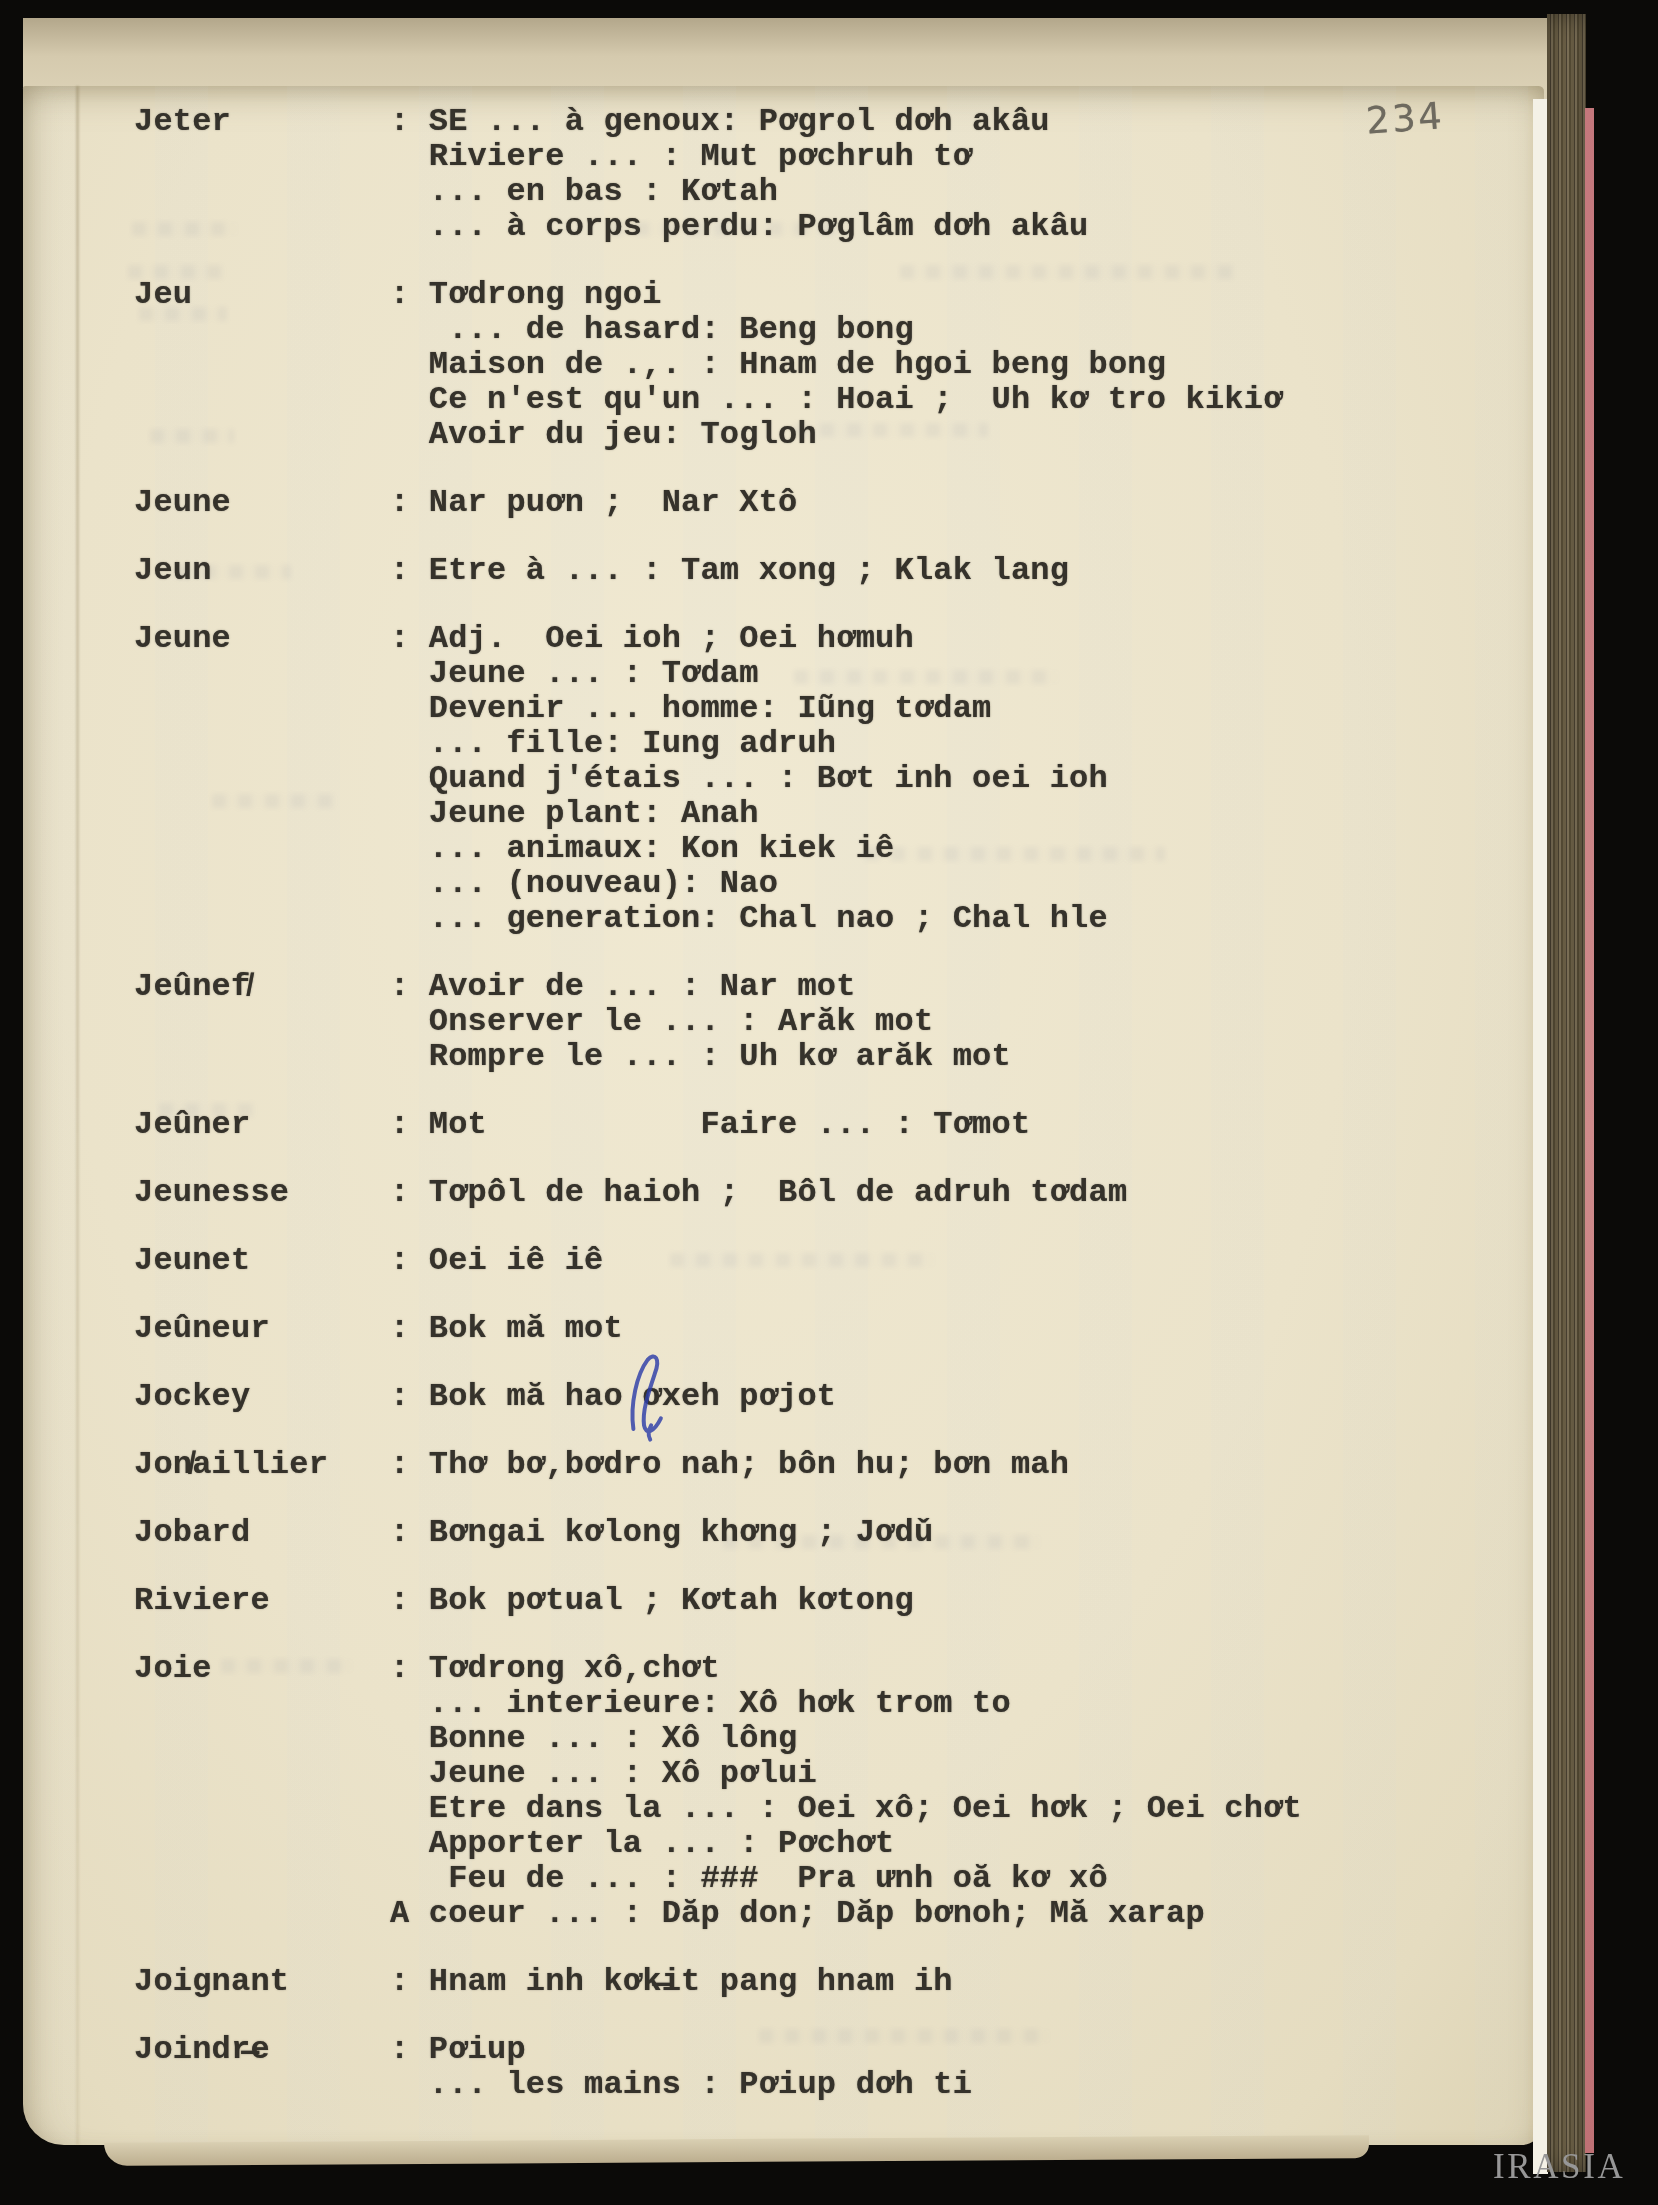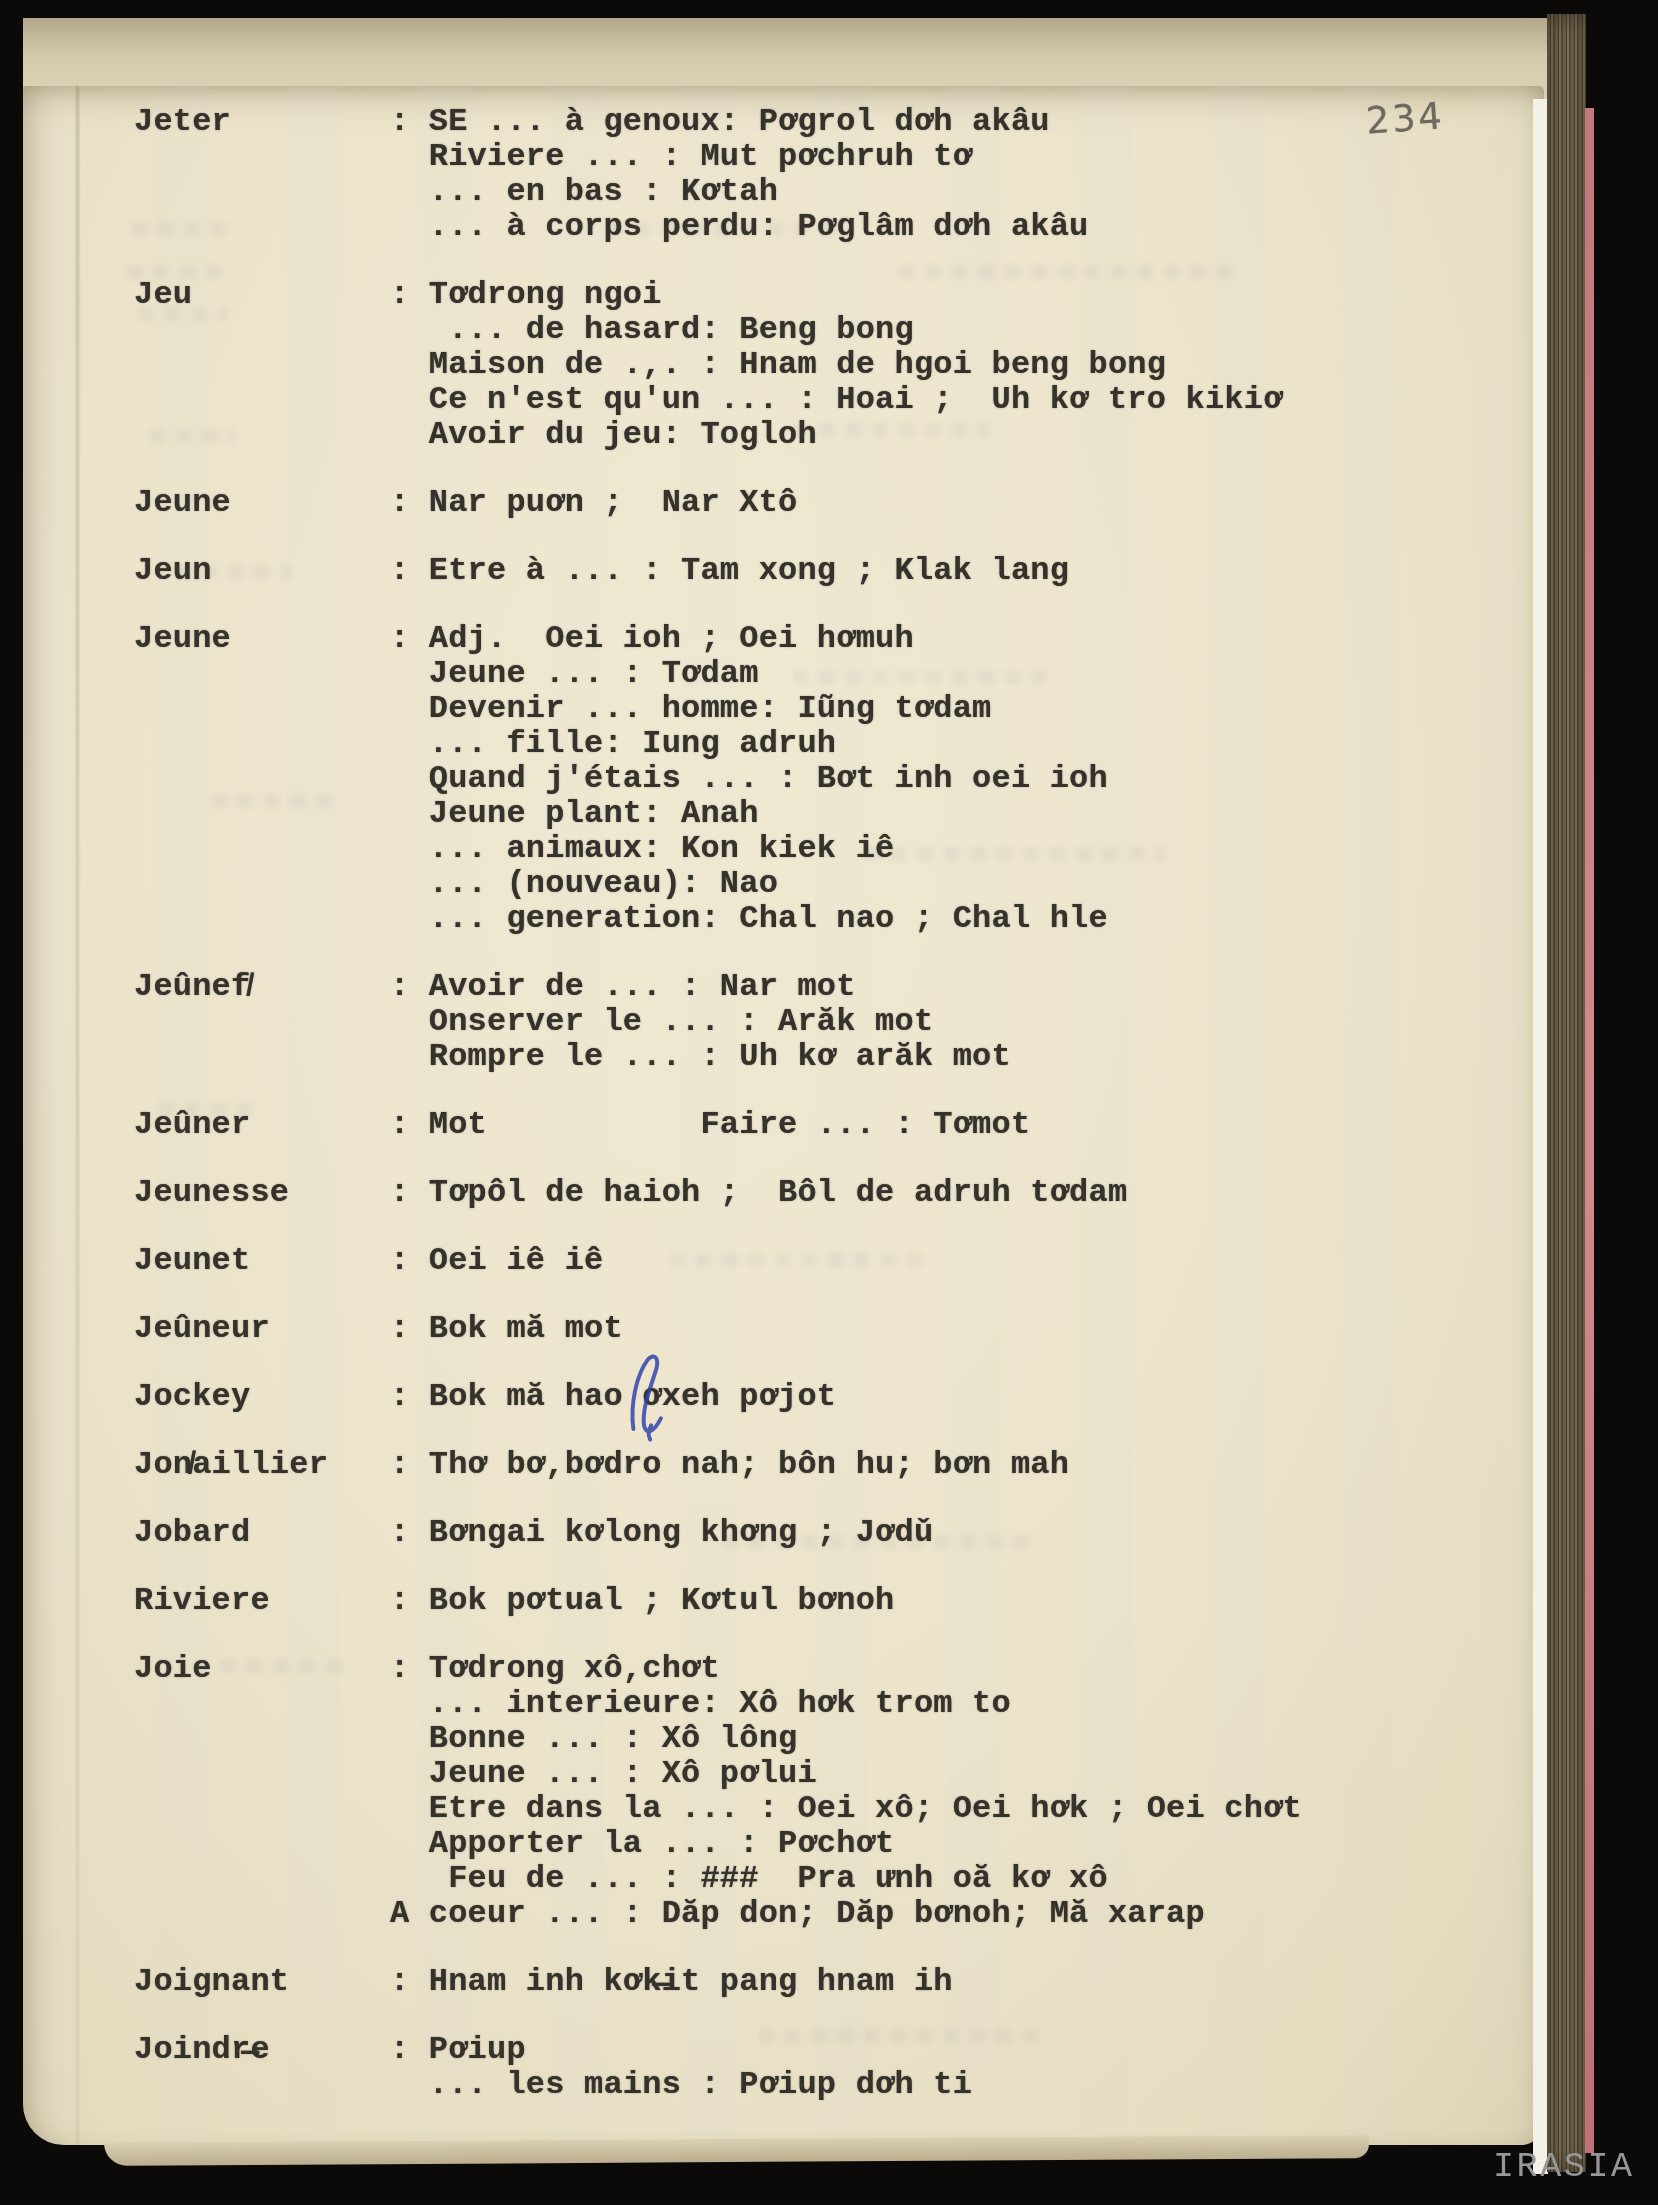--- a/index.html
+++ b/index.html
@@ -34,21 +34,21 @@
         font-size:32px;line-height:35px;font-weight:700;letter-spacing:0.2px;
         text-shadow:0 0 0.9px rgba(53,50,43,.55),0 0 2.6px rgba(53,50,43,.18);}
   .entry{display:grid;grid-template-columns:256px 1fr;margin-bottom:33px;}
   .word,.defs .line{white-space:pre;}
   .defs .line{position:relative;}
   
   .pagenum{position:absolute;left:1366px;top:97px;font-family:"DejaVu Sans",sans-serif;
            font-size:37px;color:#6e6a5f;transform:rotate(-4deg);letter-spacing:2.6px;
            text-shadow:0 0 0.9px rgba(110,106,95,.6);}
   
-  .watermark{position:absolute;left:1493px;top:2147px;font-family:Liberation Mono, monospace;
+  .watermark{position:absolute;left:1493px;top:2147px;font-family:Liberation Serif, serif;
              font-size:35px;color:#979797;letter-spacing:2.6px;}
   
   .ghost{position:absolute;height:14px;opacity:.5;filter:blur(2.6px);border-radius:2.6px;
          background:repeating-linear-gradient(90deg,rgba(122,128,150,.17) 0 14px,rgba(122,128,150,.02) 14px 26.5px);}
   
   .penmark{position:absolute;pointer-events:none;}
 </style>
 </head>
 <body>
 
@@ -179,21 +179,21 @@
       </div>
       <div class="entry">
         <div class="word">Jobard</div>
         <div class="defs">
           <div class="line">: Bơngai kơlong khơng ; Jơdǔ</div>
         </div>
       </div>
       <div class="entry">
         <div class="word">Riviere</div>
         <div class="defs">
-          <div class="line">: Bok pơtual ; Kơtul bơnoh</div>
+          <div class="line">: Bok pơtual ; Kơtah kơtong</div>
         </div>
       </div>
       <div class="entry">
         <div class="word">Joie</div>
         <div class="defs">
           <div class="line">: Tơdrong xô,chơt</div>
           <div class="line">  ... interieure: Xô hơk trom to</div>
           <div class="line">  Bonne ... : Xô lông</div>
           <div class="line">  Jeune ... : Xô pơlui</div>
           <div class="line">  Etre dans la ... : Oei xô; Oei hơk ; Oei chơt</div>

